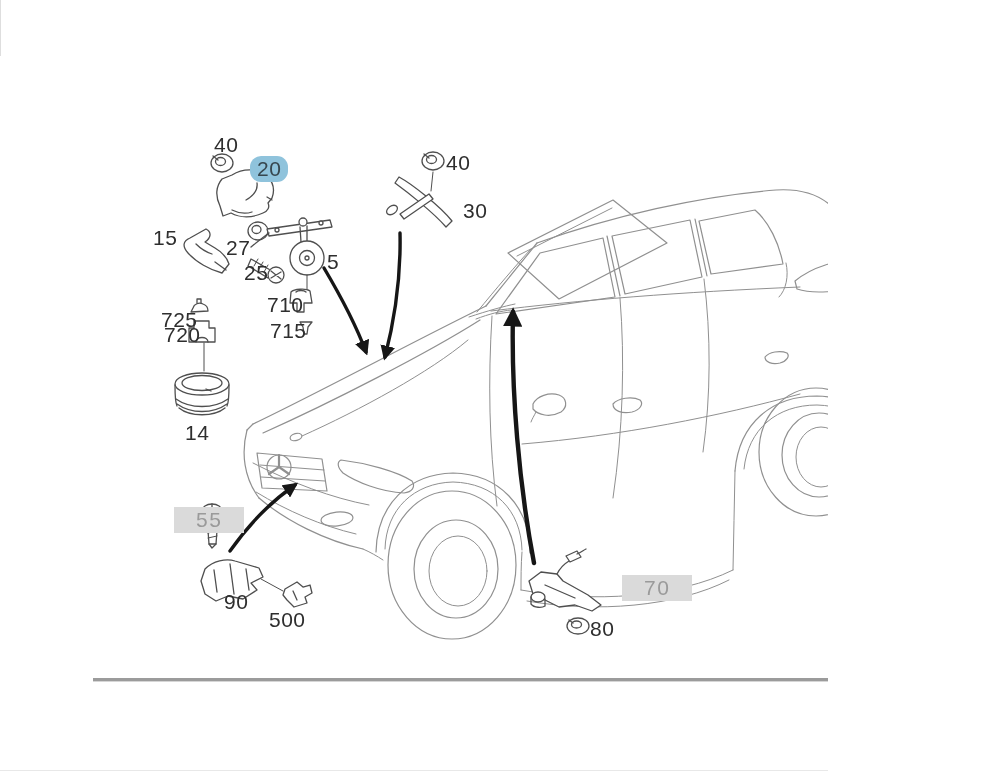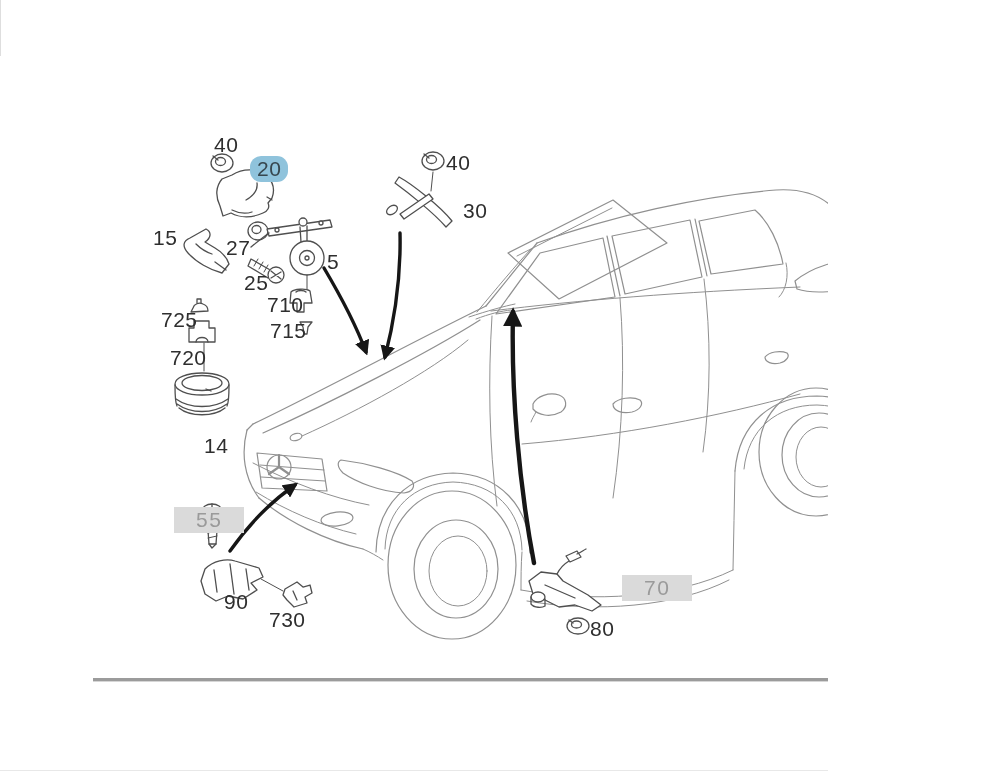--- a/index.html
+++ b/index.html
@@ -13,24 +13,24 @@
   .pt .ld{stroke-width:1;fill:none;}
   .arrow{stroke:#161616;fill:none;stroke-linecap:round;}
   .part-label{position:absolute;font-size:21px;line-height:24px;color:#2e2e2e;
               letter-spacing:.5px;cursor:pointer;white-space:nowrap;}
   .hl-blue{background:#8fc3dc;color:#37474f;padding:1px 7px;}
   .hl-gray{background:#dadada;color:#9a9a9a;padding:1px 22px;letter-spacing:1.5px;}
   
   .pl0{left:214px;top:133px;}  .pl1{left:250px;top:156px;border-radius:11px;}
   .pl2{left:446px;top:151px;}  .pl3{left:447px;top:199px;margin-left:16px;}
   .pl4{left:153px;top:226px;}  .pl5{left:226px;top:236px;}
-  .pl6{left:244px;top:271px;}  .pl7{left:327px;top:250px;}
+  .pl6{left:244px;top:261px;}  .pl7{left:327px;top:250px;}
   .pl8{left:267px;top:293px;text-align:center;}  .pl9{left:270px;top:319px;}
-  .pl10{left:161px;top:308px;} .pl11{left:170px;top:323px;margin-top:23px;}
-  .pl12{left:185px;top:434px;margin-left:19px;} .pl13{left:174px;top:507px;}
+  .pl10{left:161px;top:308px;} .pl11{left:164px;top:323px;}
+  .pl12{left:185px;top:421px;} .pl13{left:174px;top:507px;}
   .pl14{left:224px;top:590px;} .pl15{left:269px;top:608px;}
   .pl16{left:577px;top:575px;margin-left:45px;} .pl17{left:590px;top:617px;}
   .sep-main{position:absolute;left:93px;top:678px;width:866px;height:3px;
             background:#9b9b9b;border-bottom:1px solid #d6d6d6;}
   .sep-bottom{position:absolute;left:0;top:770px;width:1000px;height:1px;background:#e8e8e8;}
   .edge-line{position:absolute;left:0;top:0;width:1px;height:56px;background:#dedede;}
   .corner-icon{position:absolute;left:966px;top:8px;width:27px;height:27px;cursor:pointer;}
 </style>
 </head>
 <body>
@@ -233,21 +233,21 @@
   <span class="part-label pl5">27</span>
   <span class="part-label pl6">25</span>
   <span class="part-label pl7">5</span>
   <span class="part-label pl8">710</span>
   <span class="part-label pl9">715</span>
   <span class="part-label pl10">725</span>
   <span class="part-label pl11">720</span>
   <span class="part-label pl12">14</span>
   <span class="part-label pl13 hl-gray">55</span>
   <span class="part-label pl14">90</span>
-  <span class="part-label pl15">730</span>
+  <span class="part-label pl15">500</span>
   <span class="part-label pl16 hl-gray">70</span>
   <span class="part-label pl17">80</span>
 
   <svg class="corner-icon" width="27" height="27" viewBox="0 0 27 27">
     <rect x="4" y="5" width="15" height="14" fill="none" stroke="#1a1a1a" stroke-width="2"></rect>
     <path d="M 13,5 L 19,5 L 19,11" fill="none" stroke="#e8a33d" stroke-width="2.4"></path>
     <circle cx="19" cy="18" r="5" fill="#1a1a1a" stroke="#e8a33d" stroke-width="1.6"></circle>
     <path d="M 19,15.6 L 19,20.4 M 16.6,18 L 21.4,18" stroke="#ffffff" stroke-width="1.4"></path>
   </svg>
 

